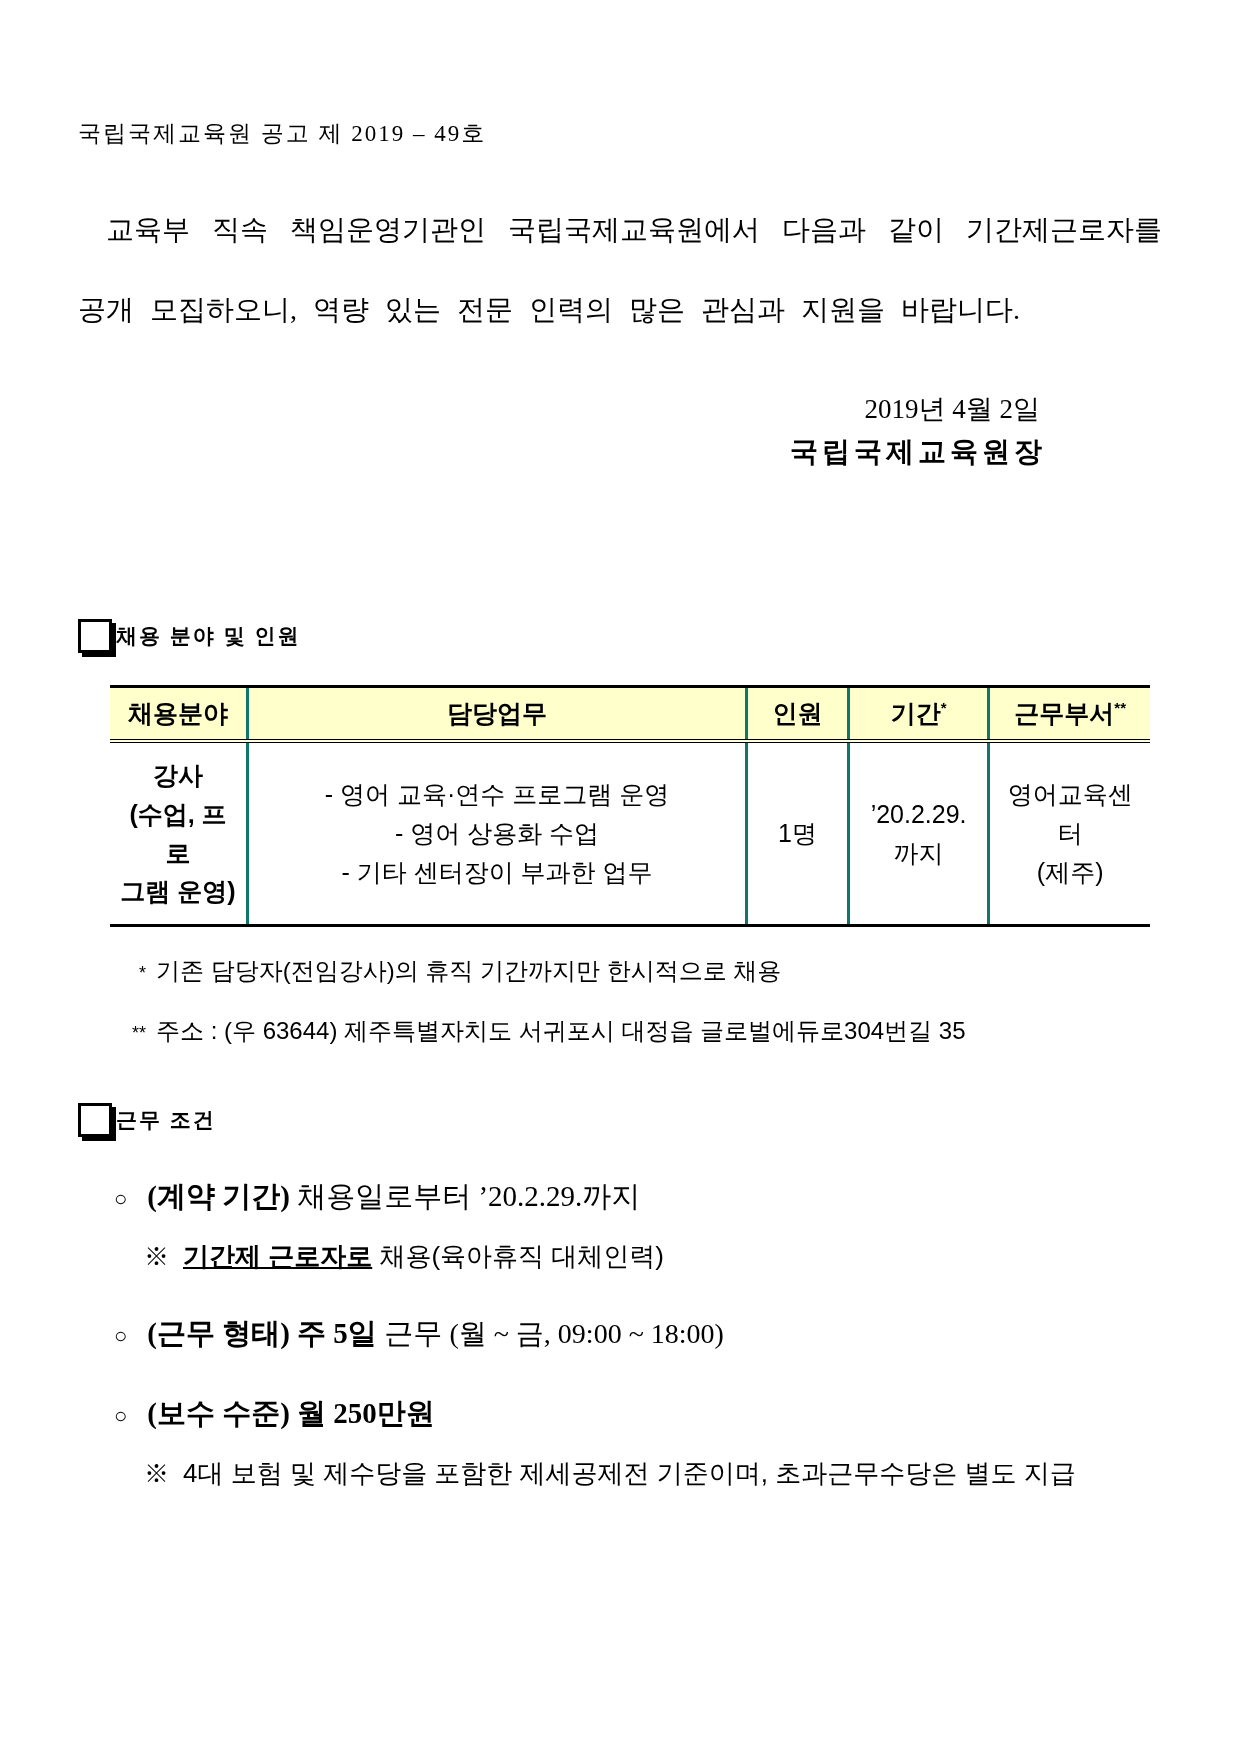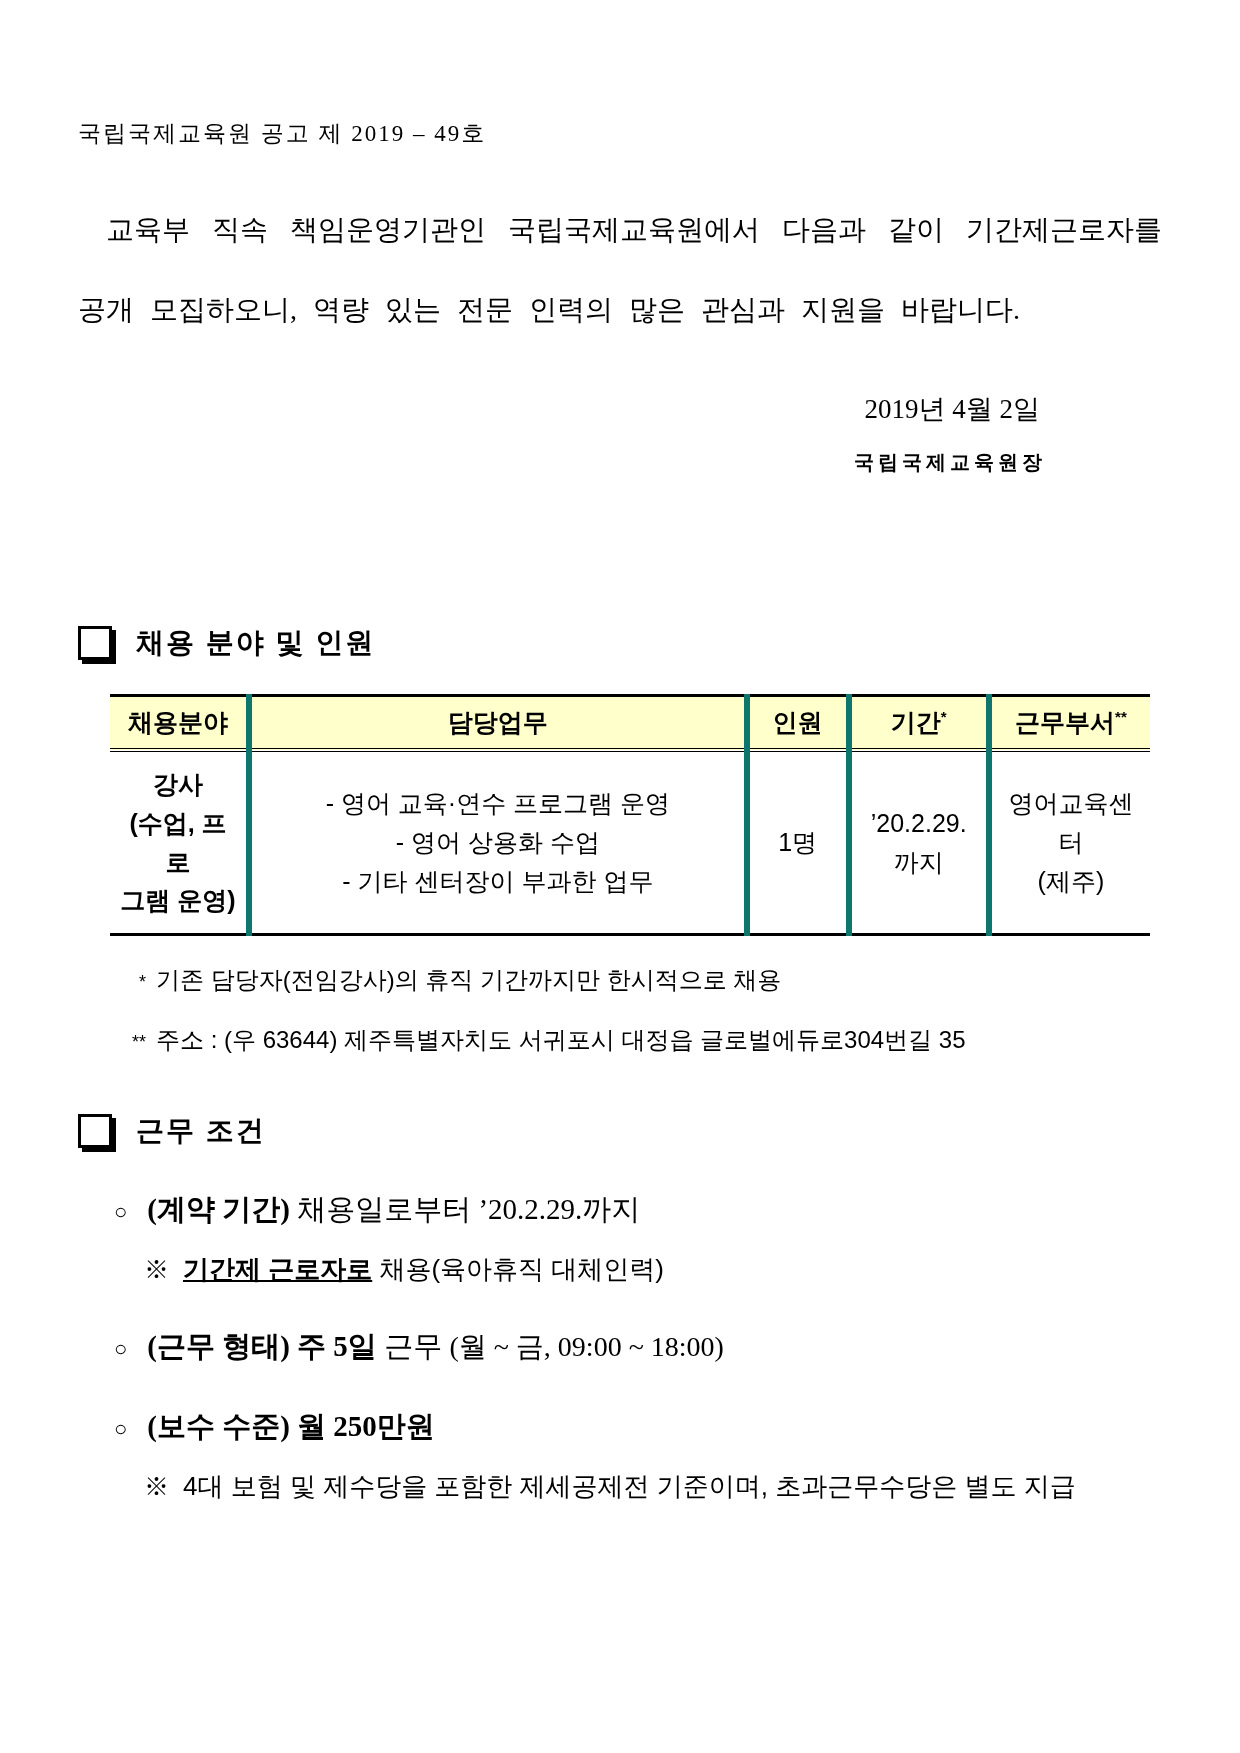--- a/index.html
+++ b/index.html
@@ -45,27 +45,27 @@
     text-align-last: justify;
   }
   .intro-line2 {
     margin-top: 42px;
     font-size: 28px;
     word-spacing: 9px;
   }
 
   
   .date-line { margin-top: 62px; text-align: right; padding-right: 122px; font-size: 27px; }
-  .signer-line { margin-top: 22px; text-align: right; padding-right: 116px; font-size: 20px; font-weight: 700; letter-spacing: 4px; }
+  .signer-line { margin-top: 6px; text-align: right; padding-right: 116px; font-size: 28px; font-weight: 700; letter-spacing: 4px; }
 
   
   .section-heading {
-    display: flex; align-items: center; gap: 24px;
-    font-family: "Liberation Sans", sans-serif;
-    font-weight: 800; font-size: 28px; letter-spacing: 2px;
+    display: flex; align-items: center; gap: 4px;
+    font-family: "Liberation Sans", sans-serif;
+    font-weight: 800; font-size: 21px; letter-spacing: 2px;
   }
   .sh1 { margin-top: 148px; }
   .sh2 { margin-top: 56px; }
   .checkbox-glyph {
     width: 28px; height: 28px; flex: 0 0 auto;
     background: #fff; border: 3px solid #000;
     box-shadow: 4px 4px 0 #000;
   }
 
   
@@ -84,21 +84,21 @@
     white-space: nowrap;
   }
   table.recruit td {
     border-bottom: 3px solid #000;
     padding: 13px 8px;
     text-align: center;
     vertical-align: middle;
     white-space: pre-line;
     line-height: 1.55;
   }
-  table.recruit th + th, table.recruit td + td { border-left: 6px solid #0f766e; }
+  table.recruit th + th, table.recruit td + td { border-left: 3px solid #0f766e; }
   td.cell-field { font-weight: 700; }
   td.cell-duties { text-align: left; padding-left: 14px; }
   .th-mark { font-size: 15px; vertical-align: super; font-weight: 700; }
   col.c1 { width: 13.2%; } col.c2 { width: 48%; } col.c3 { width: 9.8%; }
   col.c4 { width: 13.5%; } col.c5 { width: 15.5%; }
 
   
   .footnote {
     display: flex; align-items: baseline;
     margin: 28px 0 0 30px;

